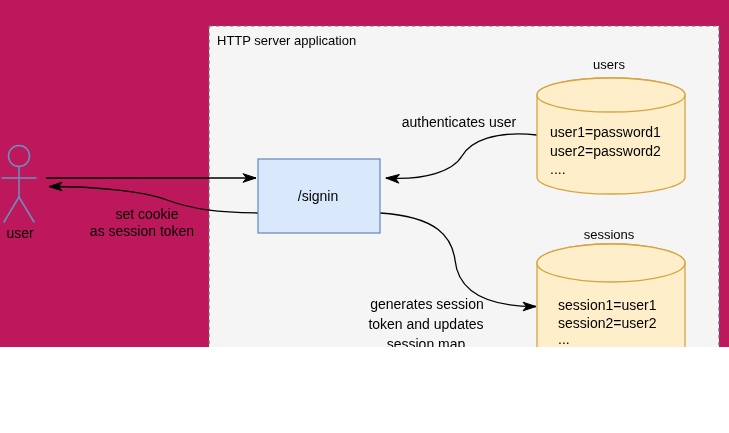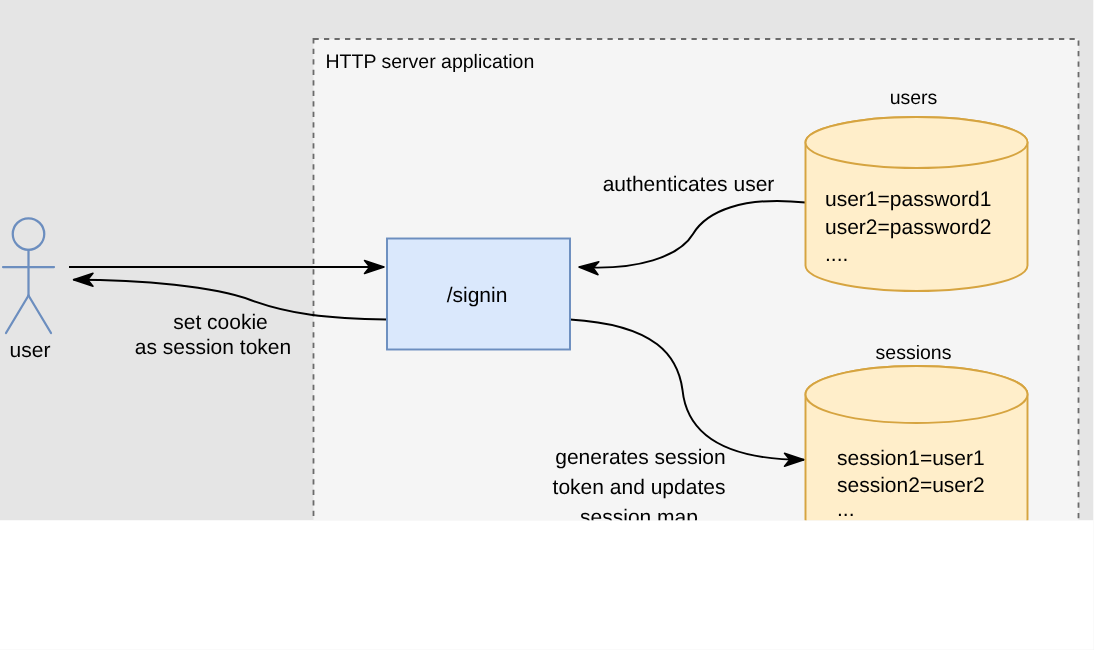--- a/index.html
+++ b/index.html
@@ -1,20 +1,20 @@
 <!DOCTYPE html>
 <html><head>
 <meta charset="utf-8">
 <style>
   html, body { margin: 0; padding: 0; background: #ffffff; }
   .canvas {
     position: relative;
     width: 729px;
     height: 347px;
-    background: #e5e5e5;
+    background: #be185d;
     font-family: "Liberation Sans", sans-serif;
     overflow: hidden;
   }
   svg { display: block; }
   svg text {
     font-family: "Liberation Sans", sans-serif;
     fill: #000000;
   }
   .t13 { font-size: 13px; }
   .t14 { font-size: 14px; }

